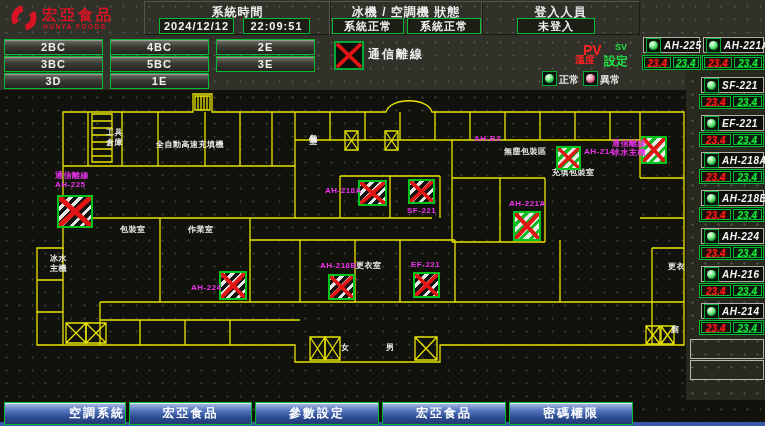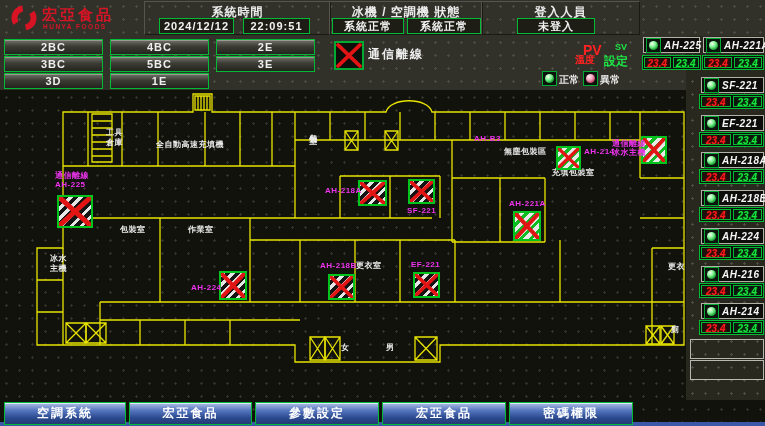--- a/index.html
+++ b/index.html
@@ -324,21 +324,21 @@
       <div class="unit-vals" style="left: 699px; top: 320px; width: 65px; height: 15px;">
         <span class="val pv">23.4</span>
         <span class="val sv">23.4</span>
       </div>
       <div class="empty-slot" style="left: 690px; top: 339px; width: 72px; height: 18px;"></div>
       <div class="empty-slot" style="left: 690px; top: 360px; width: 72px; height: 18px;"></div>
     </div>
 
   <div id="nav-strip"></div>
   <div id="nav">
-      <div class="nav-btn" style="left: 4px; width: 120px;">空調系統</div>
+      <div class="nav-btn" style="left: 4px; width: 120px; text-align: right;">空調系統</div>
       <div class="nav-btn" style="left: 129px; width: 121px;">宏亞食品</div>
       <div class="nav-btn" style="left: 255px; width: 122px;">參數設定</div>
       <div class="nav-btn" style="left: 382px; width: 122px;">宏亞食品</div>
       <div class="nav-btn" style="left: 509px; width: 122px;">密碼權限</div>
       <div class="nav-btn" style="left: 656px; width: 126px; margin-top: 48px;">異常警報</div>
     </div>
 
 </div>
 
 </body></html>

